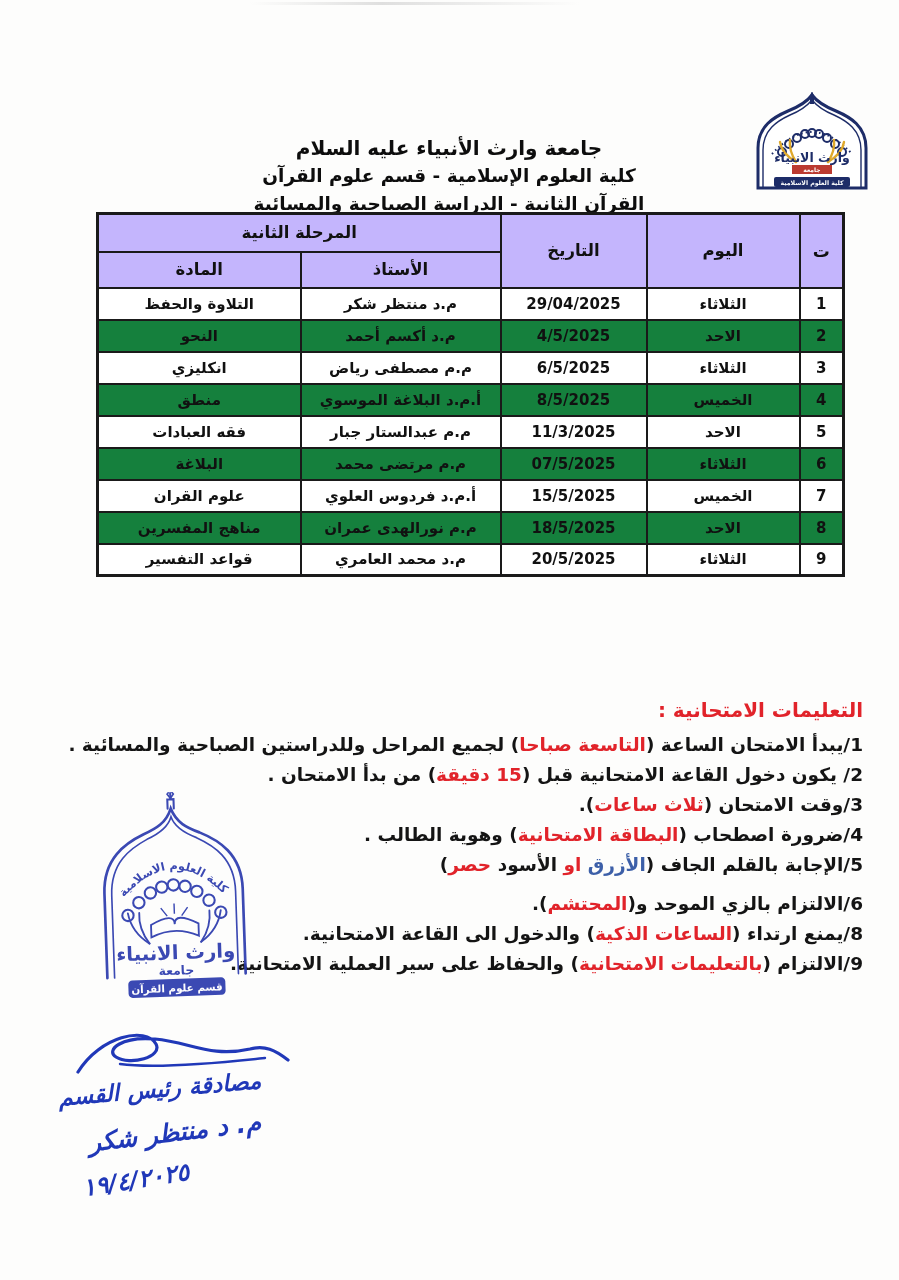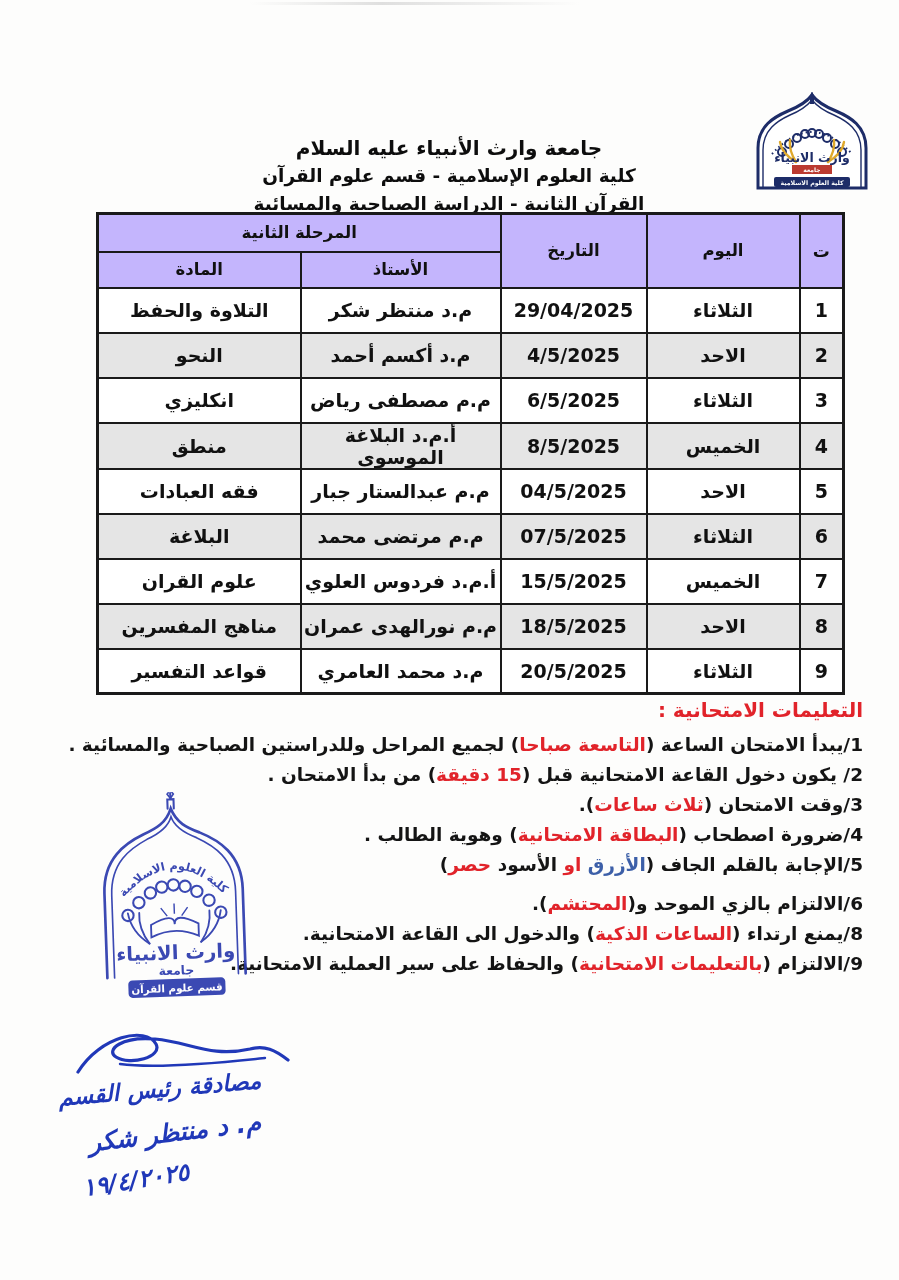--- a/index.html
+++ b/index.html
@@ -21,22 +21,22 @@
 
   .exam-table{
     position:absolute; top:212px; right:54px; width:746px;
     border-collapse:collapse; table-layout:fixed; text-align:center;
     font-weight:bold; font-size:16px; border:3px solid #1a1a1a;
   }
   .exam-table td{ border:2px solid #1a1a1a; padding:0 2px; overflow:hidden; }
   .hrow td{ background:#c4b5fd; height:38px; font-size:16.5px; }
   .h2 td{ height:36px; }
   .stage{ font-size:20px; }
-  tr.r td{ height:45px; background:#ffffff; font-size:19px; }
-  tr.alt td{ background:#e5e5e5; }
+  tr.r td{ height:32px; background:#ffffff; font-size:15px; }
+  tr.alt td{ background:#15803d; }
   td.seq{ font-size:17px; }
 
   .instructions{
     position:absolute; top:695px; right:36px; width:832px;
     text-align:right; font-weight:bold; font-size:18.5px; line-height:30px; color:#141414;
   }
   .ins-title{ color:#e1232a; font-size:20px; margin-bottom:5px; }
   .ins-line{ white-space:nowrap; }
   .gap1{ margin-top:9px; }
   .gap2{ margin-top:16px; }
@@ -142,21 +142,21 @@
       <tr class="r alt">
         <td class="seq">4</td>
         <td>الخميس</td>
         <td>8/5/2025</td>
         <td>أ.م.د البلاغة الموسوي</td>
         <td>منطق</td>
       </tr>
       <tr class="r">
         <td class="seq">5</td>
         <td>الاحد</td>
-        <td>04/5/2025</td>
+        <td>11/3/2025</td>
         <td>م.م عبدالستار جبار</td>
         <td>فقه العبادات</td>
       </tr>
       <tr class="r alt">
         <td class="seq">6</td>
         <td>الثلاثاء</td>
         <td>07/5/2025</td>
         <td>م.م مرتضى محمد</td>
         <td>البلاغة</td>
       </tr>

